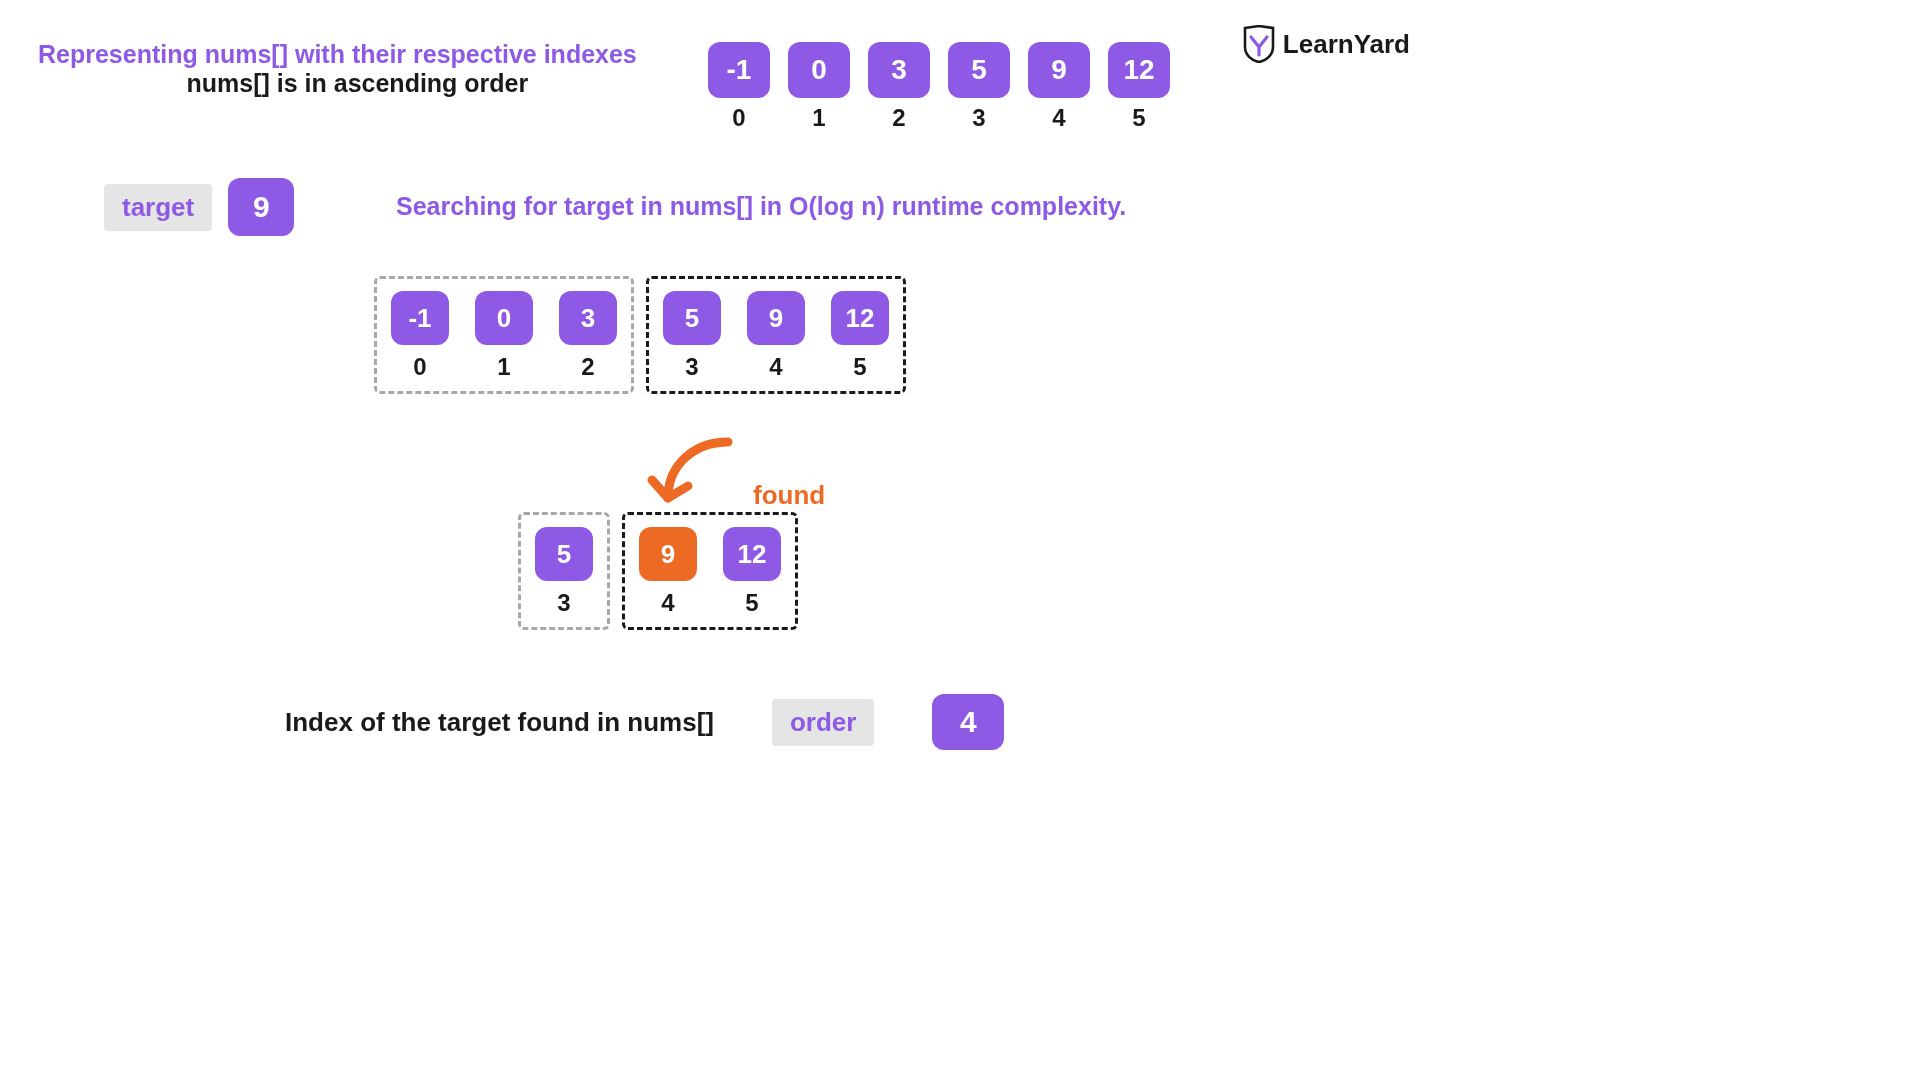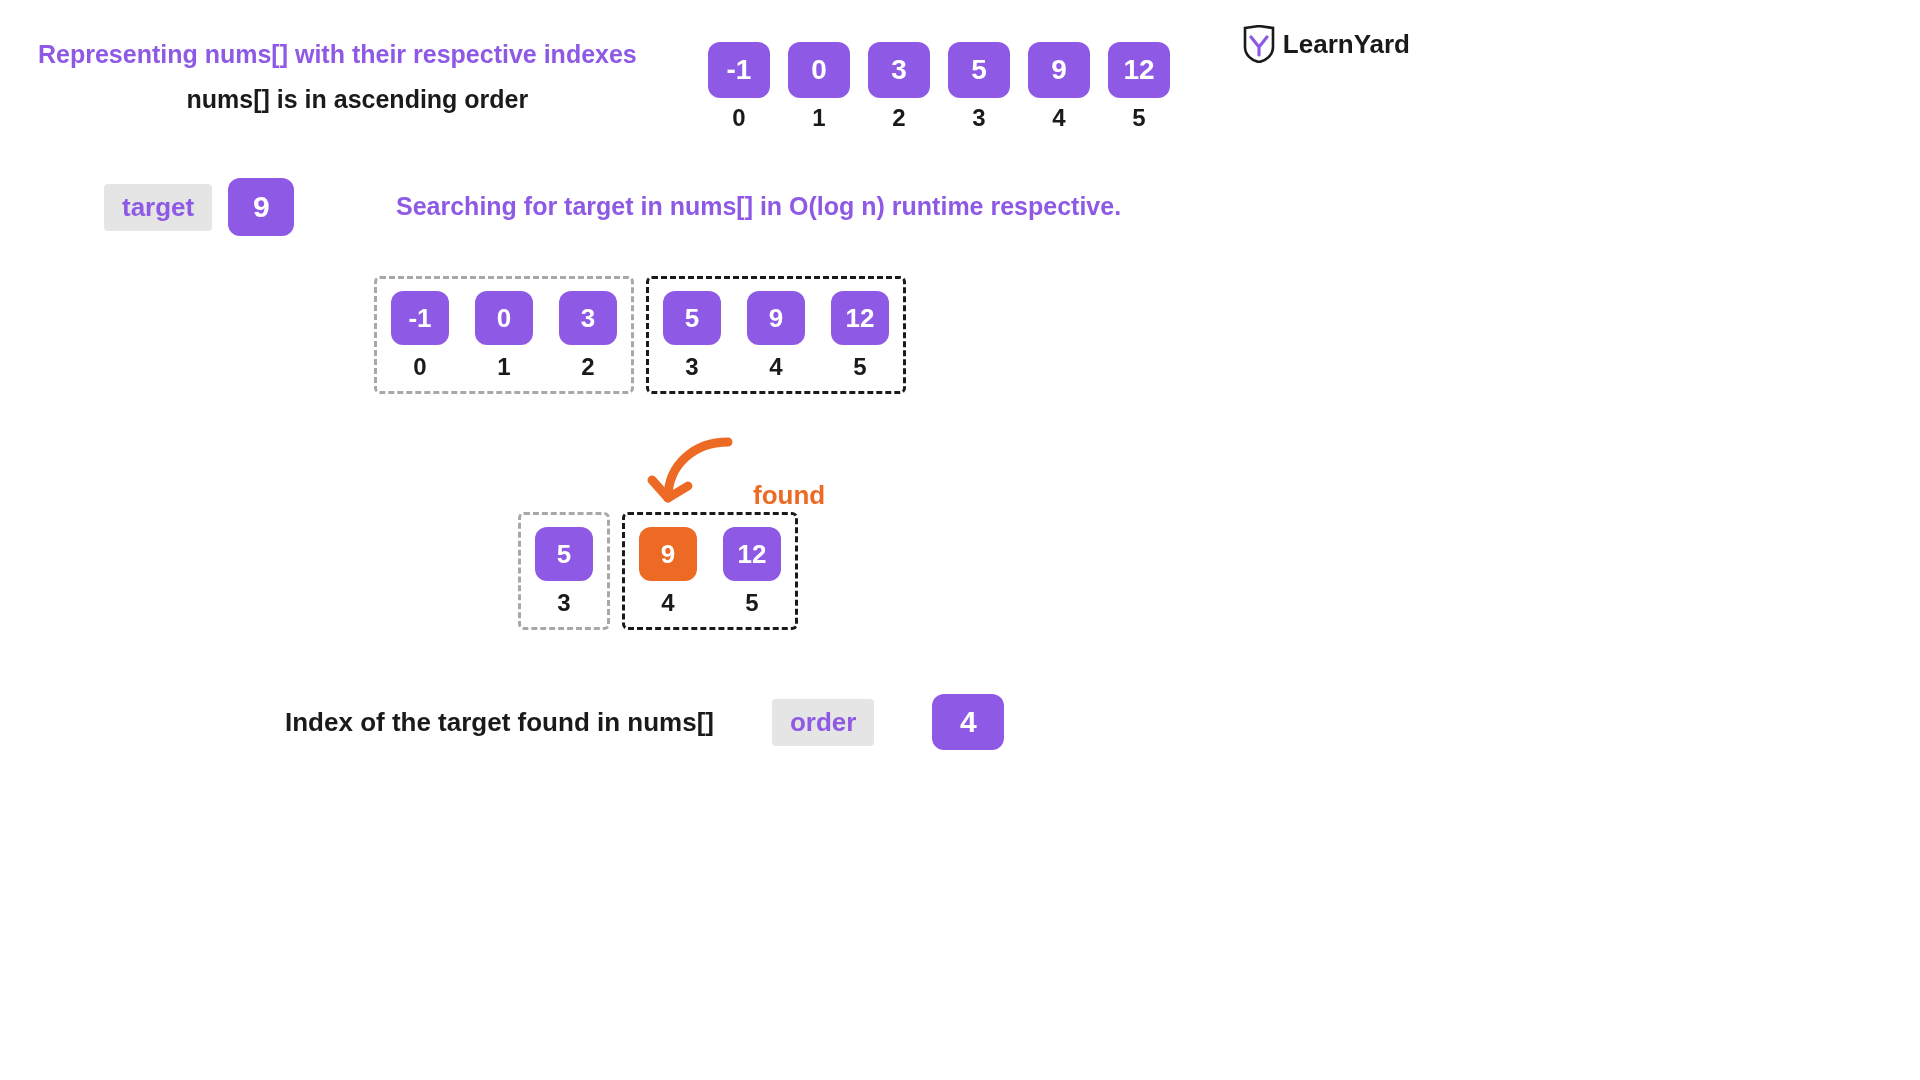--- a/index.html
+++ b/index.html
@@ -41,21 +41,21 @@
 }
 .heading-purple {
   color: #8e5ae5;
   font-size: 25px;
   font-weight: 600;
 }
 .heading-black {
   color: #1a1a1a;
   font-size: 25px;
   font-weight: 600;
-  margin-top: 16px;
+  margin-top: 0;
   margin-left: 40px;
 }
 .array-row {
   position: absolute;
   top: 42px;
   left: 708px;
   display: flex;
   gap: 18px;
 }
 .array-item {
@@ -226,21 +226,21 @@
     <div class="cell">12</div>
     <div class="idx">5</div>
   </div>
 </div>
 
 <div class="target-row">
   <div class="pill">target</div>
   <div class="cell target">9</div>
 </div>
 
-<div class="search-text">Searching for target in nums[] in O(log n) runtime respective.</div>
+<div class="search-text">Searching for target in nums[] in O(log n) runtime complexity.</div>
 
 <div class="step-row step1">
   <div class="dashed-box gray">
     <div class="array-item">
       <div class="cell sm">-1</div>
       <div class="idx">0</div>
     </div>
     <div class="array-item">
       <div class="cell sm">0</div>
       <div class="idx">1</div>

